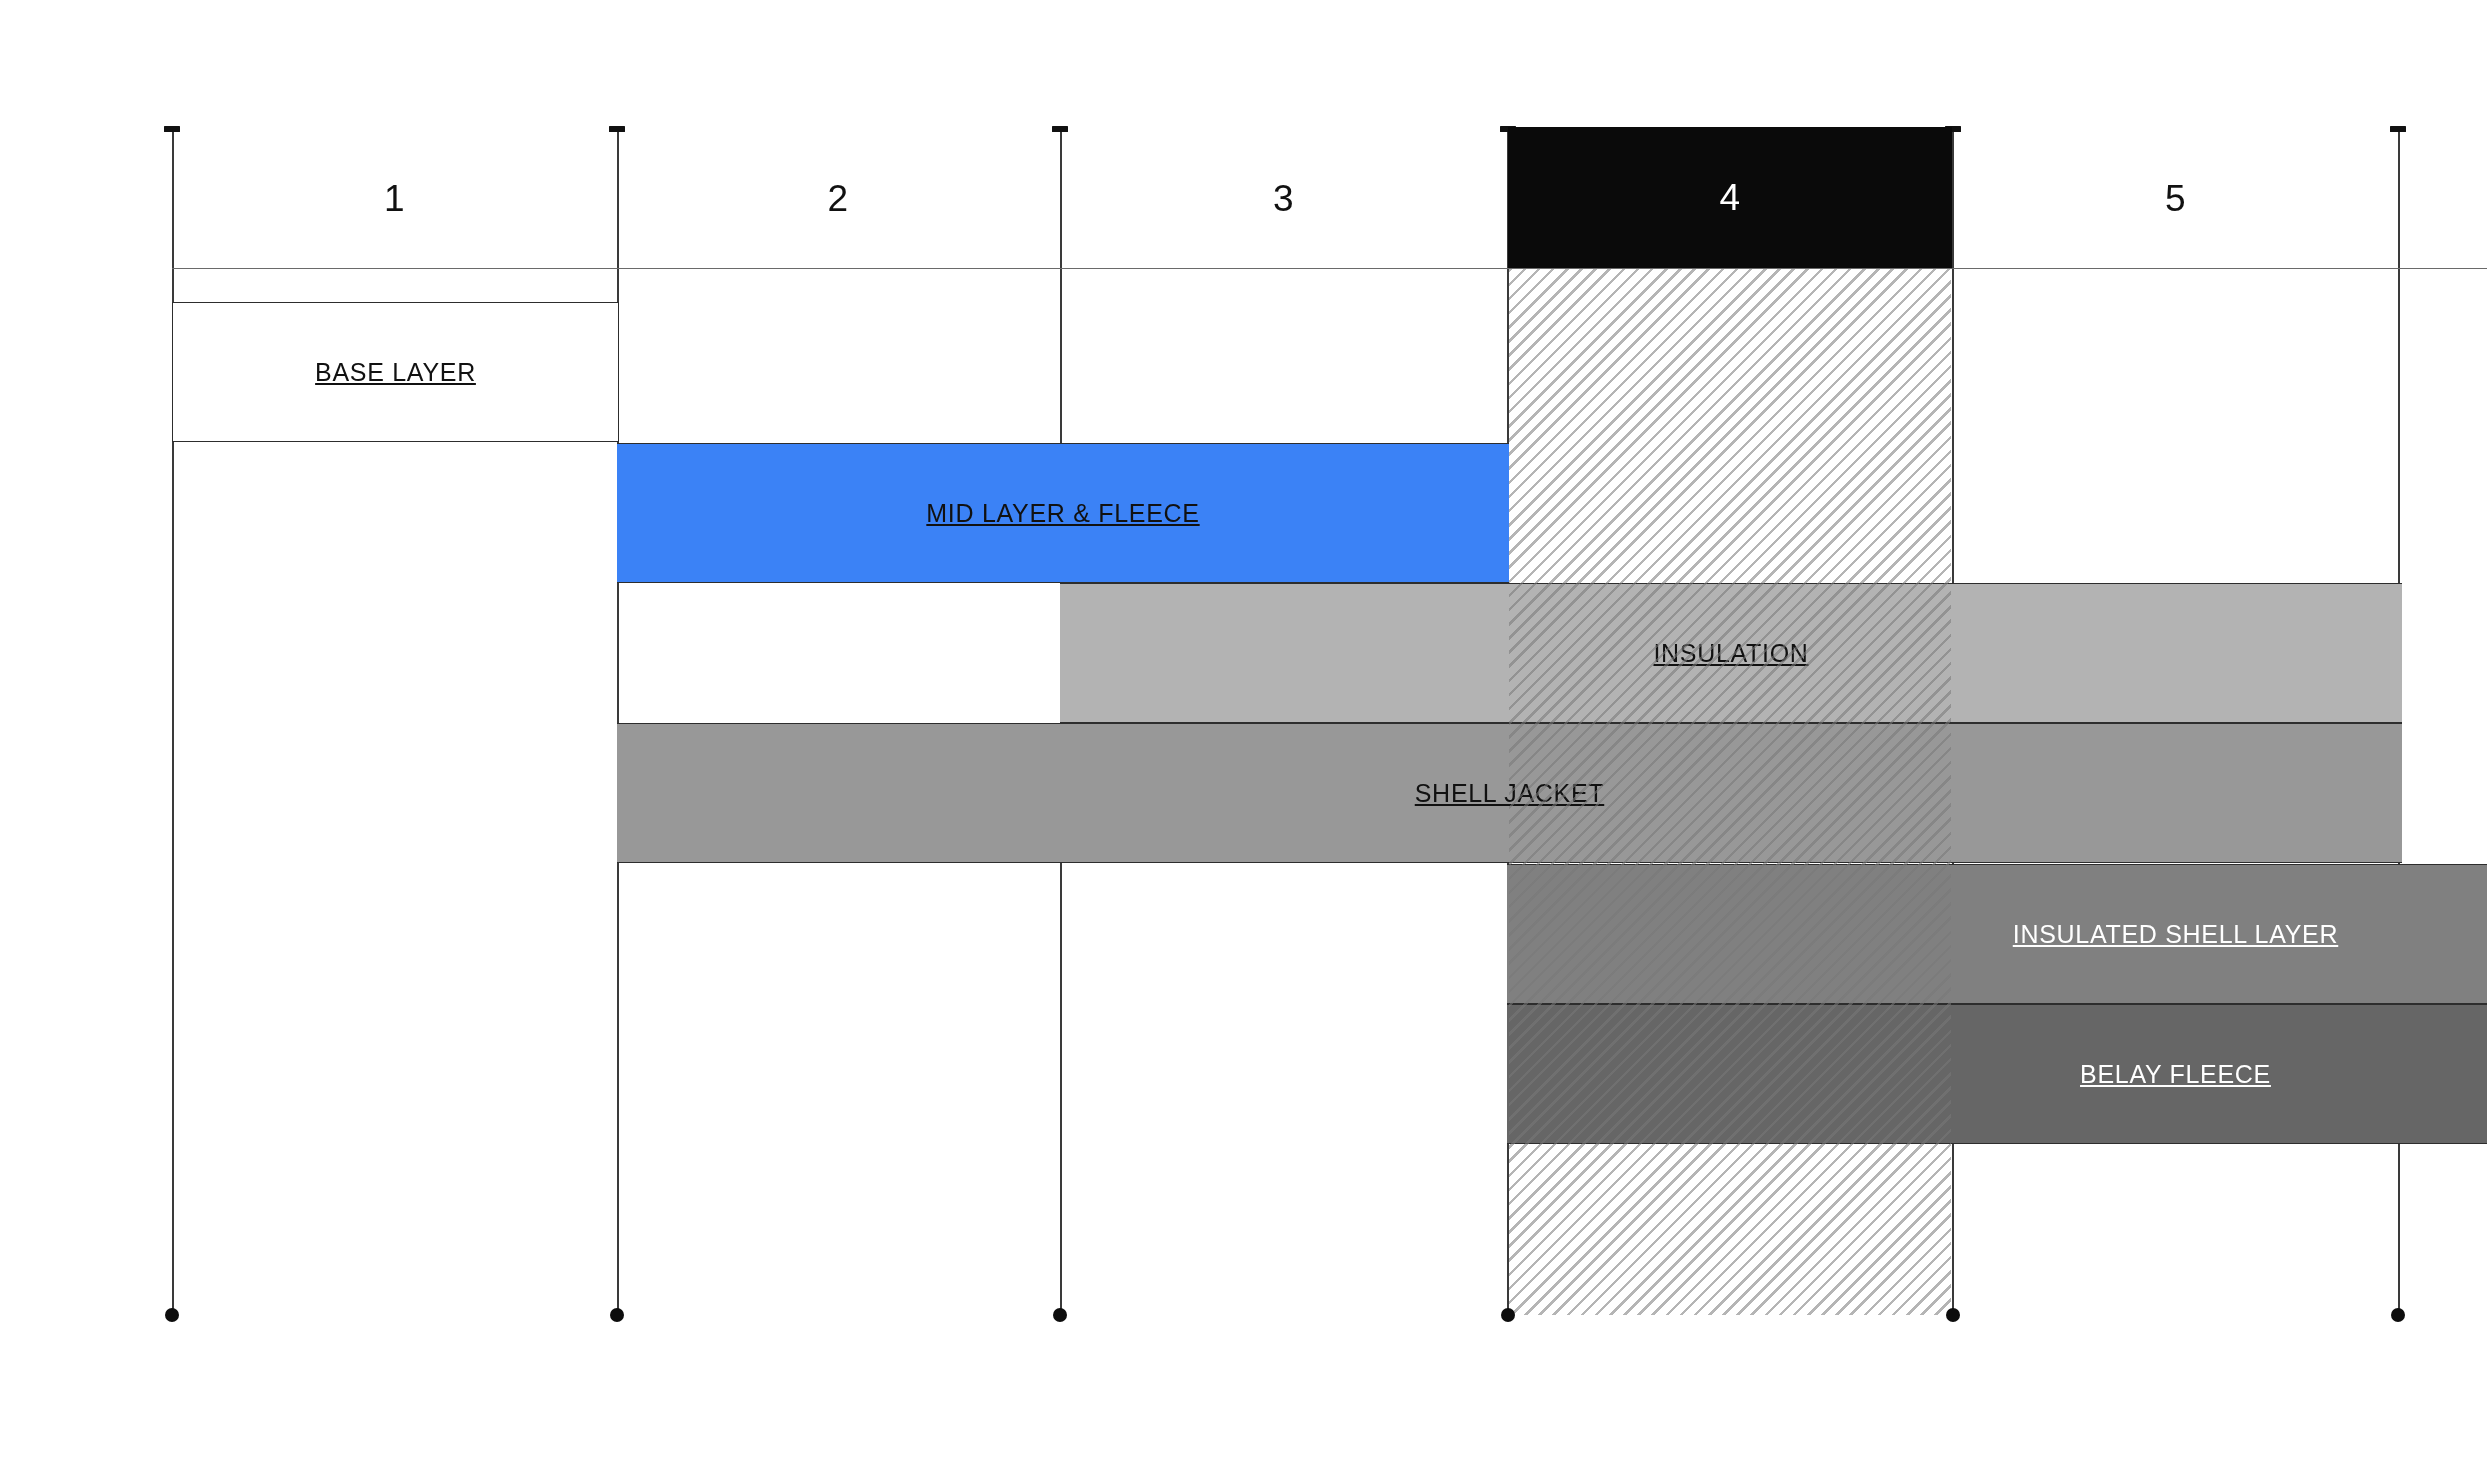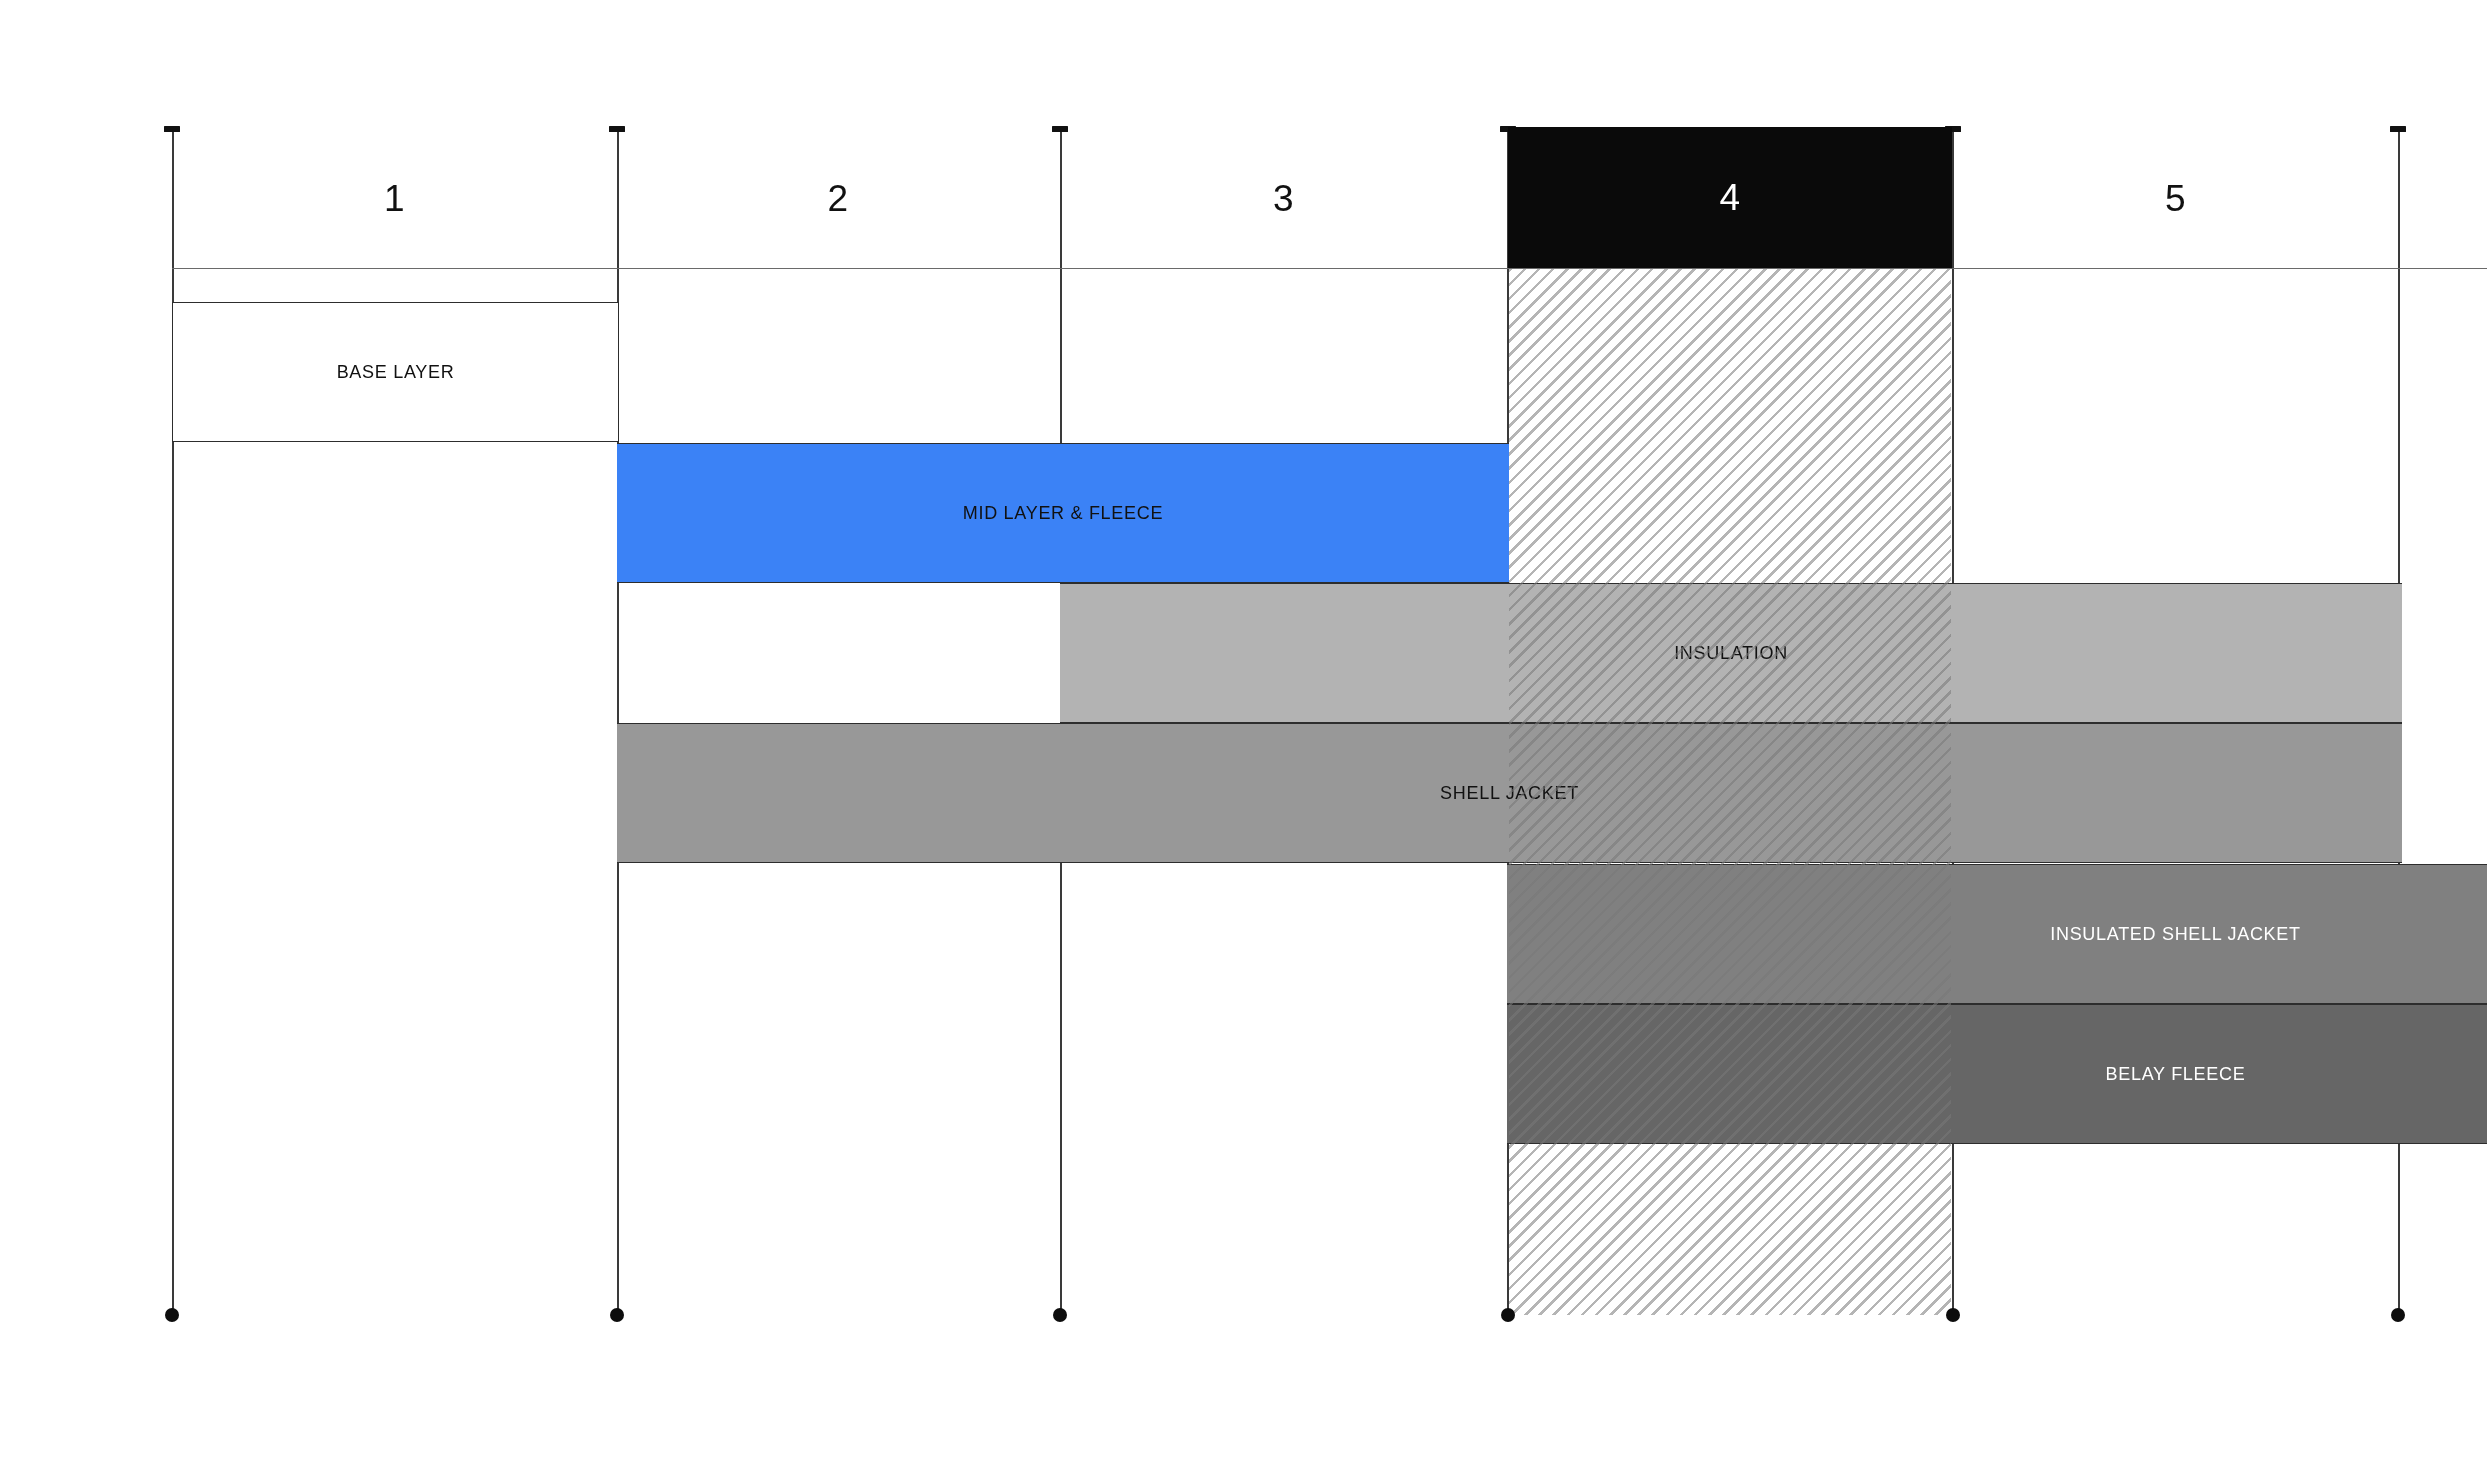--- a/index.html
+++ b/index.html
@@ -71,24 +71,25 @@
   .bar {
     position: absolute;
     display: flex;
     align-items: center;
     justify-content: center;
     box-sizing: border-box;
     border-top: 1.5px solid #2d2d2d;
     border-bottom: 1.5px solid #2d2d2d;
   }
   .bar .bar-label {
-    font-size: 18px;
+    font-size: 25px;
     letter-spacing: 0.7px;
     white-space: nowrap;
     font-weight: 400;
+    text-decoration: underline;
   }
   .bar.outlined {
     border: 1.5px solid #2d2d2d;
     background: #ffffff;
   }
 
   
   .hatch-col {
     position: absolute;
     background-image: repeating-linear-gradient(
@@ -156,21 +157,21 @@
 
   <div class="bar" style="left:1060px; top:583px; width:1342px; height:140px; background:#b3b3b3;">
     <span class="bar-label label-dark">INSULATION</span>
   </div>
 
   <div class="bar" style="left:617px; top:723px; width:1785px; height:140px; background:#989898;">
     <span class="bar-label label-dark">SHELL JACKET</span>
   </div>
 
   <div class="bar" style="left:1507px; top:864px; width:1337px; height:140px; background:#808080;">
-    <span class="bar-label label-light">INSULATED SHELL JACKET</span>
+    <span class="bar-label label-light">INSULATED SHELL LAYER</span>
   </div>
 
   <div class="bar" style="left:1507px; top:1004px; width:1337px; height:140px; background:#666666;">
     <span class="bar-label label-light">BELAY FLEECE</span>
   </div>
 
   <div class="hatch-col" style="left:1509px; top:269px; width:442px; height:1046px;"></div>
 
   <div class="vline-dot" style="left:165px; top:1308px;"></div>
   <div class="vline-dot" style="left:610px; top:1308px;"></div>

